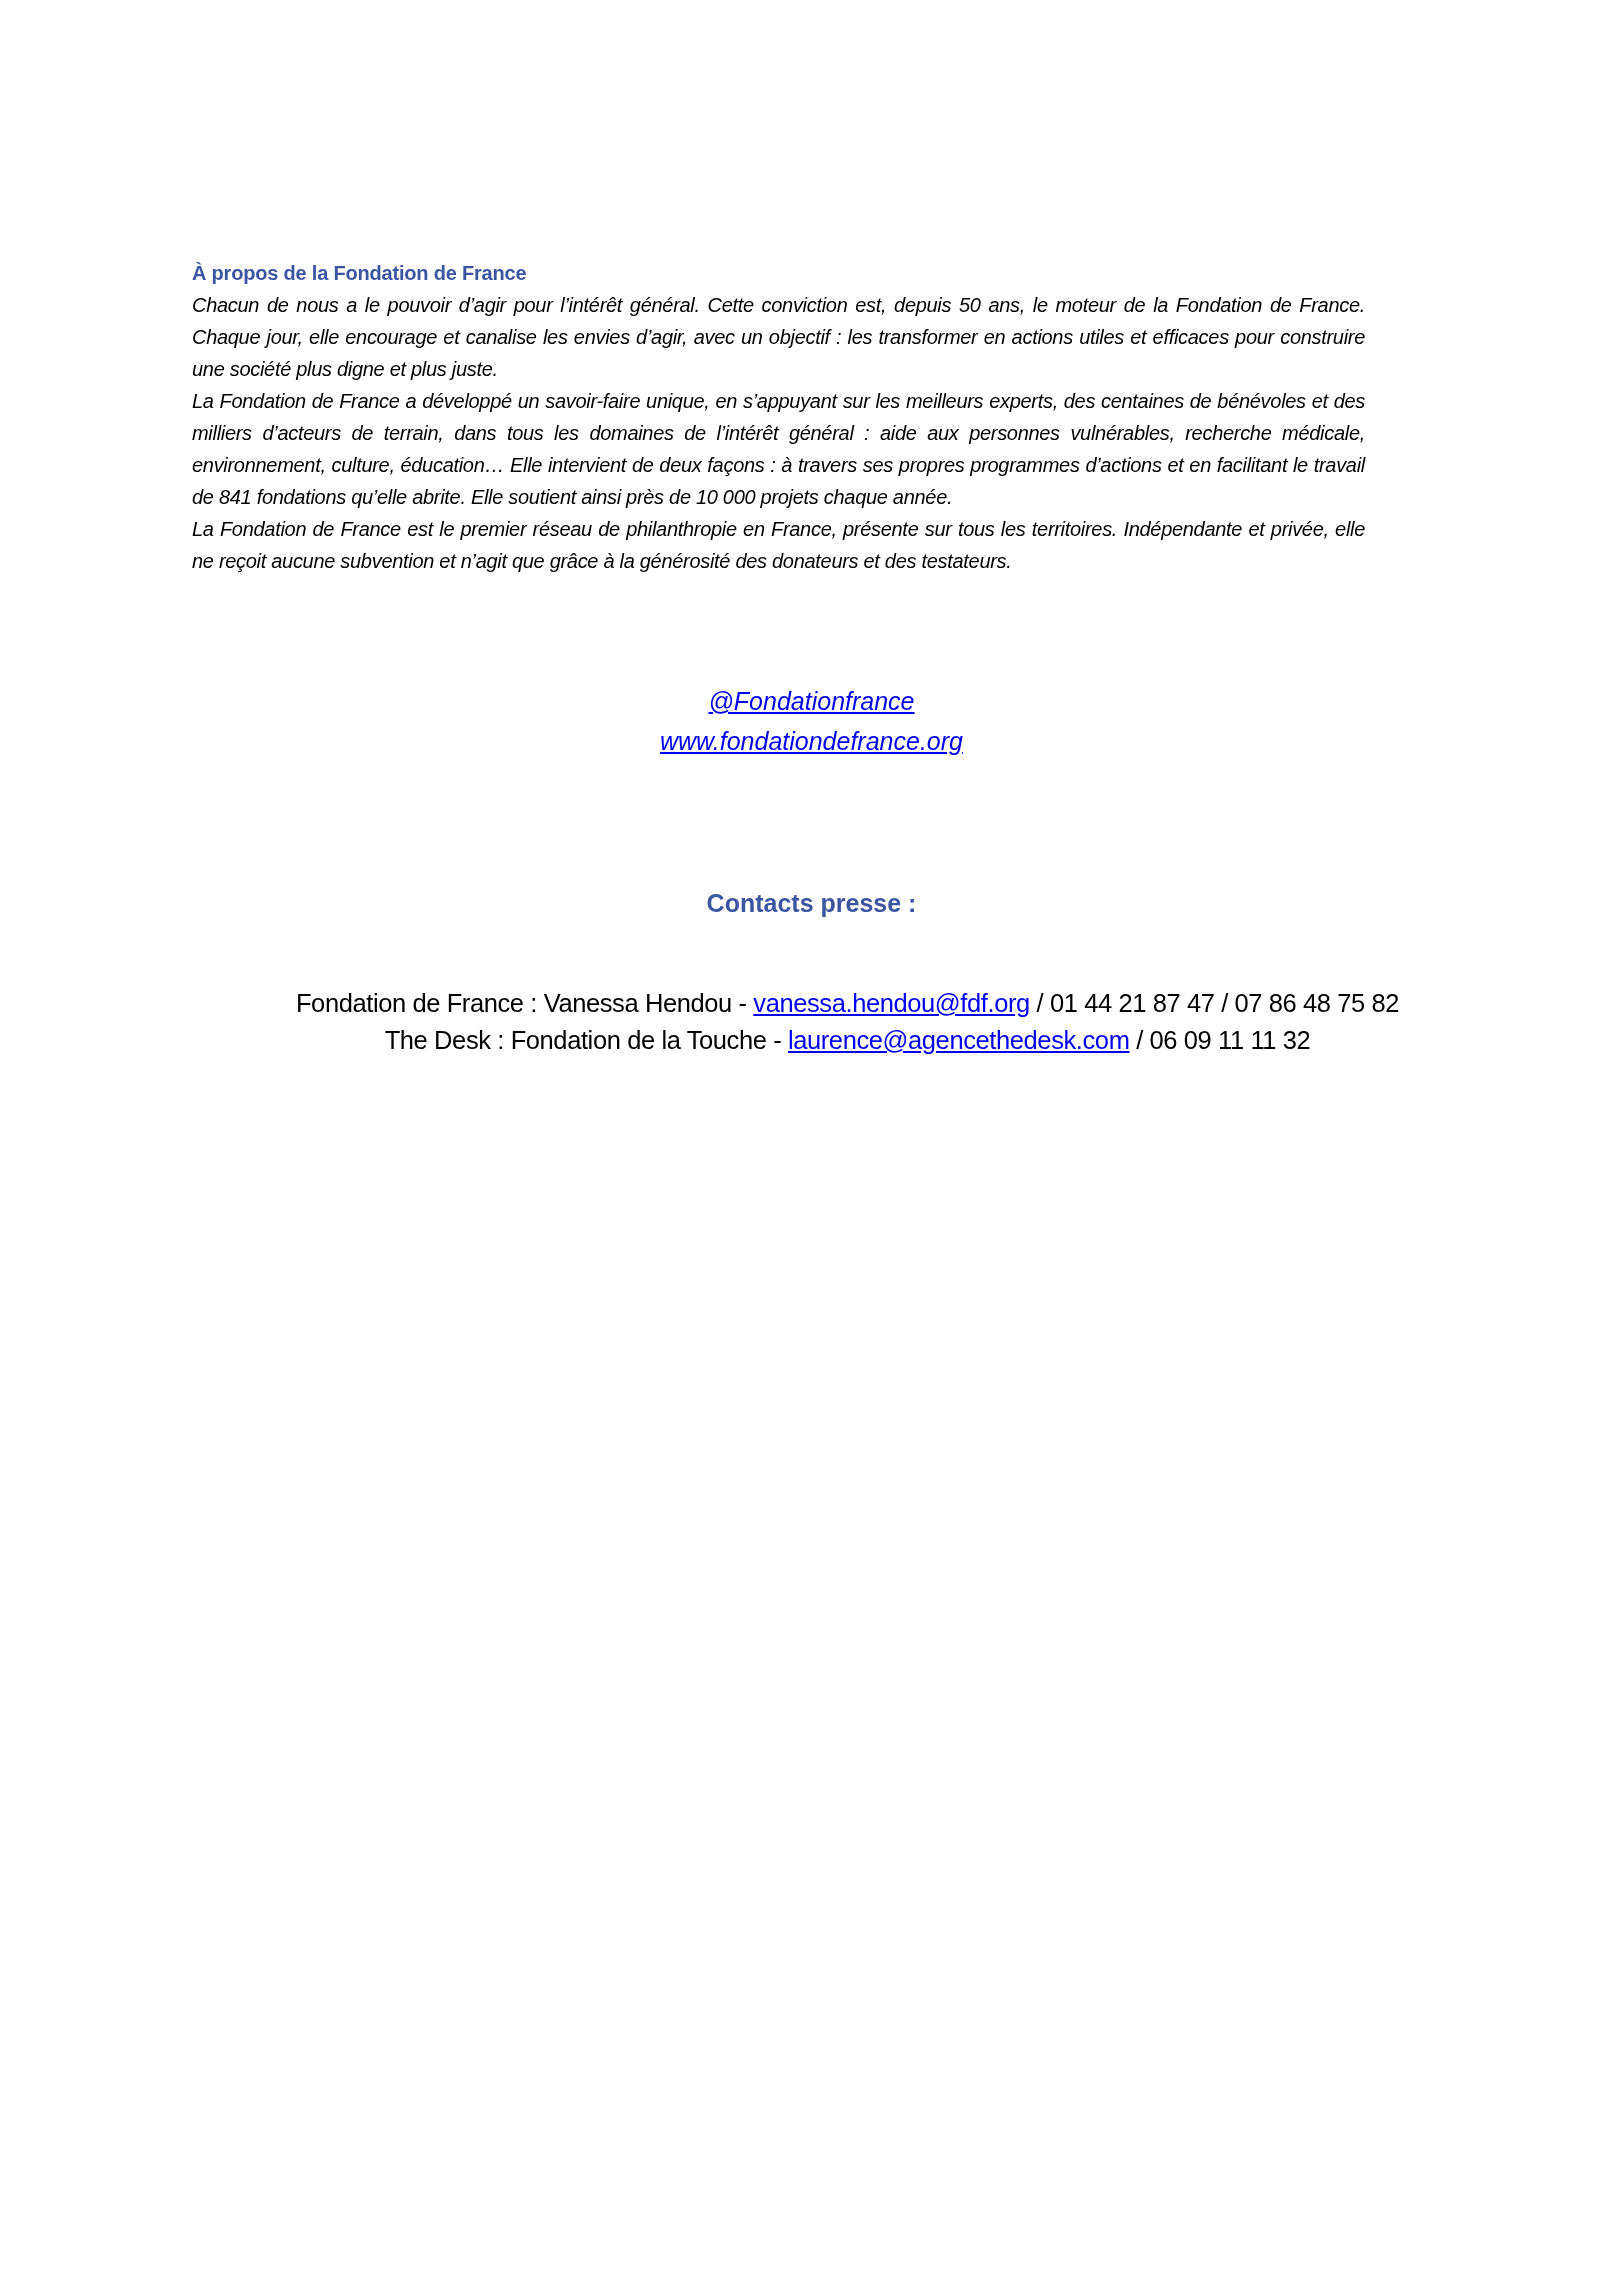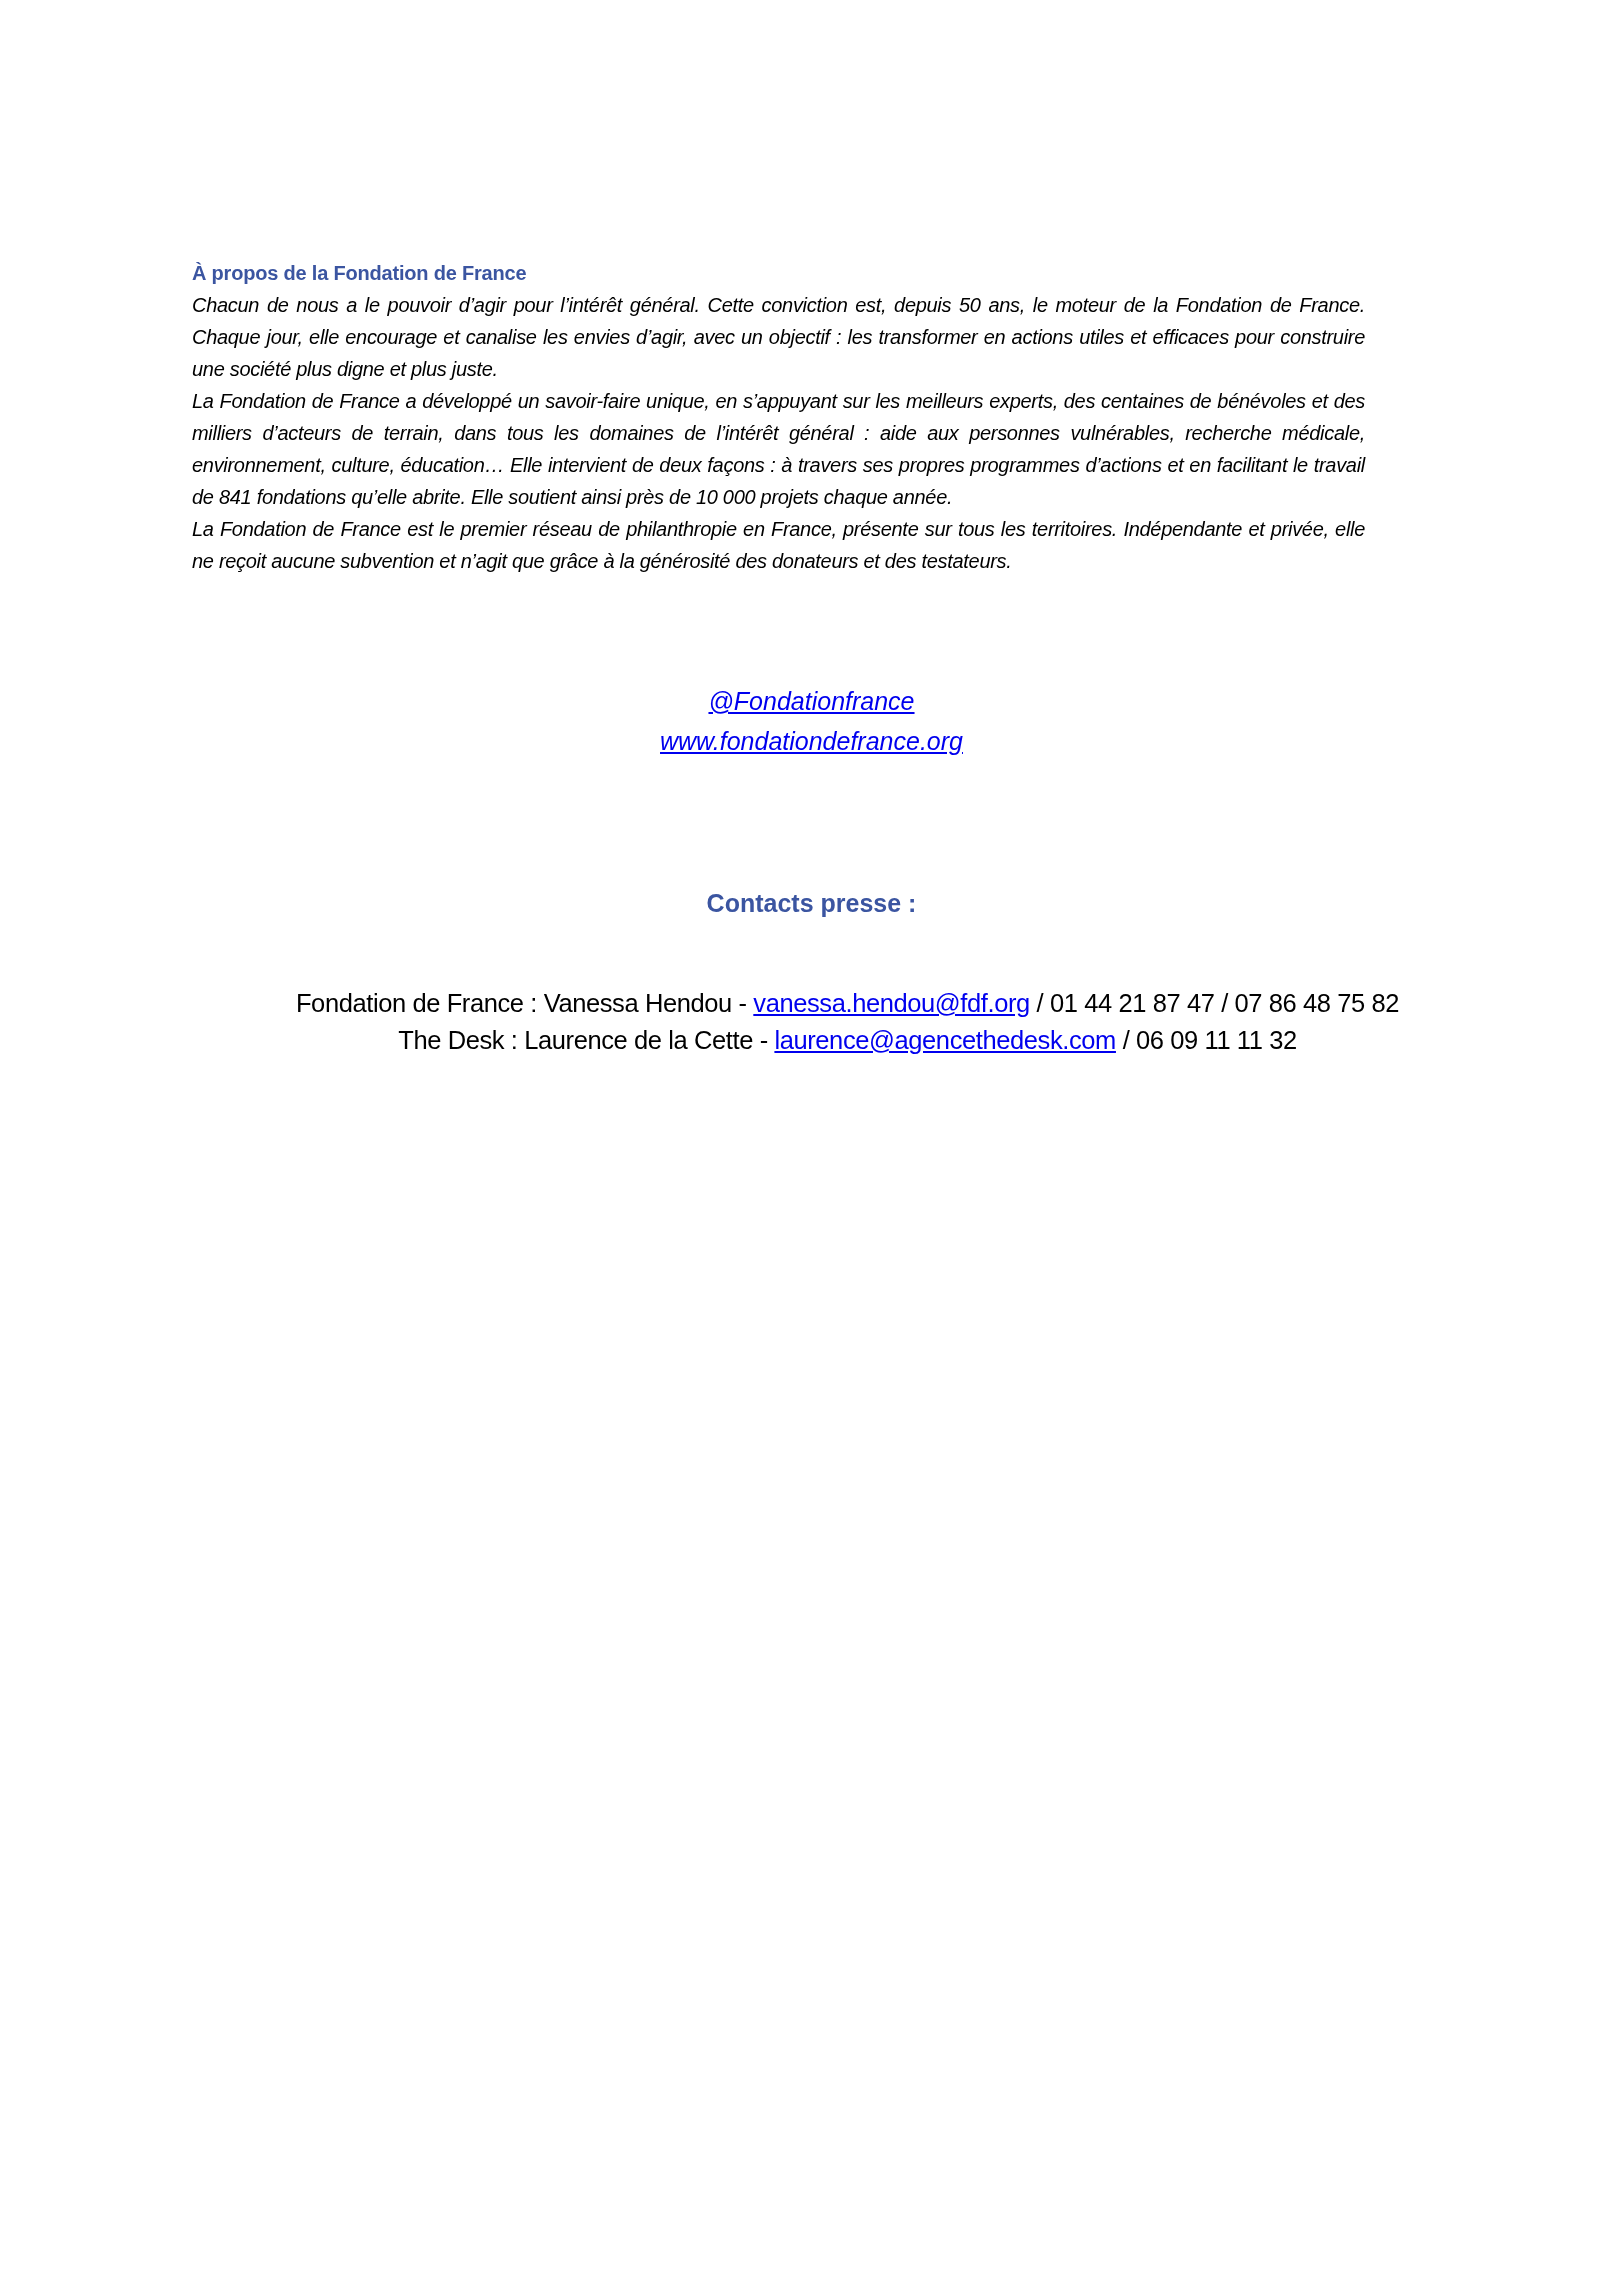--- a/index.html
+++ b/index.html
@@ -55,18 +55,18 @@
     <div><a href="#">www.fondationdefrance.org</a></div>
   </div>
 
   <h2 class="contacts-title">Contacts presse :</h2>
 
   <div class="contacts">
     <div class="contact-line">
       <span>Fondation de France : Vanessa Hendou - </span><a href="#">vanessa.hendou@fdf.org</a><span> / 01 44 21 87 47 / 07 86 48 75 82</span>
     </div>
     <div class="contact-line">
-      <span>The Desk : Laurence de la Cette - </span><a href="#">laurence@agencethedesk.com</a><span> / 06 09 11 11 32</span>
+      <span>The Desk : Fondation de la Touche - </span><a href="#">laurence@agencethedesk.com</a><span> / 06 09 11 11 32</span>
     </div>
   </div>
 
 </div>
 
 
 </body></html>

